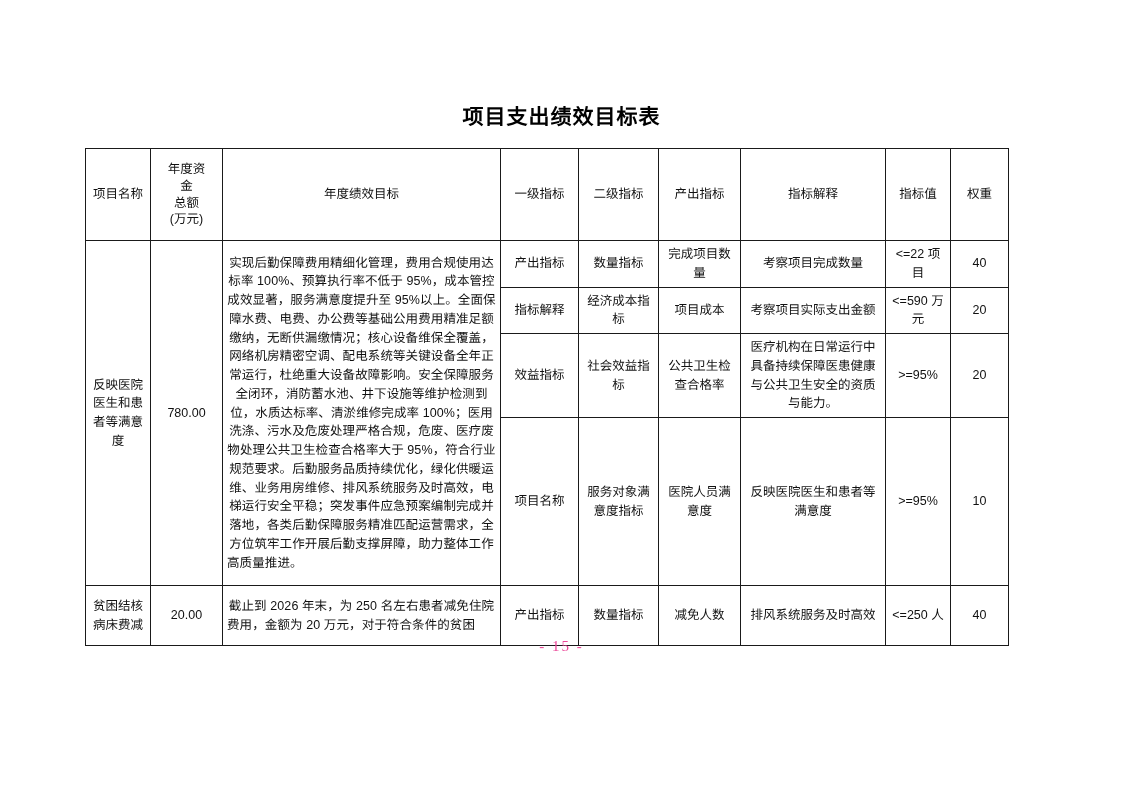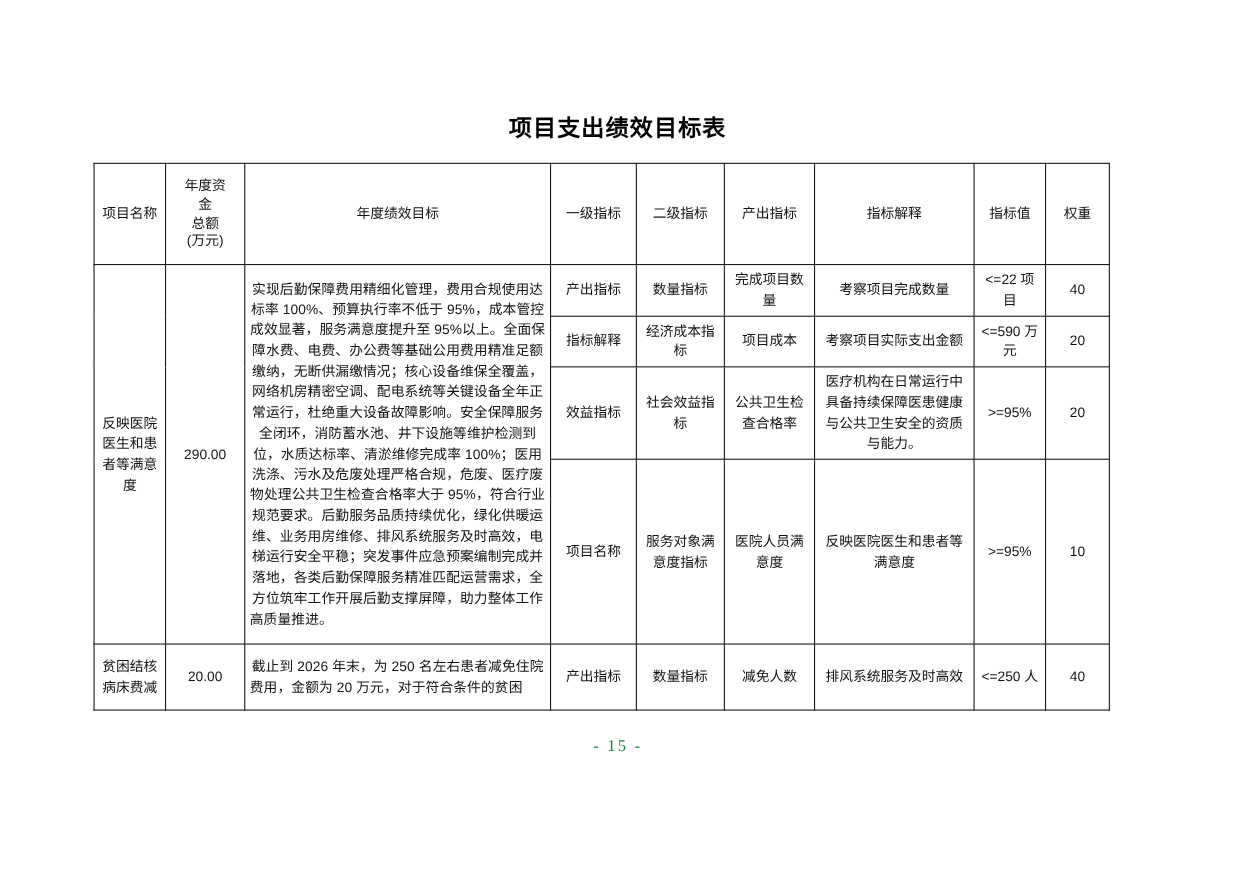--- a/index.html
+++ b/index.html
@@ -82,26 +82,26 @@
   }
   td.amount-cell, td.weight-cell {
     font-size: 12.5px;
   }
   .hdr-multiline {
     line-height: 1.35;
   }
   .page-footer {
     position: absolute;
     left: 0;
-    top: 671px;
+    top: 638px;
     width: 1123px;
     text-align: center;
     font-size: 15px;
     font-family: "Liberation Serif", "DejaVu Serif", serif;
-    color: #15803d;
+    color: #ec4899;
     letter-spacing: 2px;
   }
 </style>
 </head>
 <body>
 
 <div class="page">
 
   <div class="doc-title">项目支出绩效目标表</div>
 
@@ -134,21 +134,21 @@
         <th>产出指标</th>
         <th>指标解释</th>
         <th>指标值</th>
         <th>权重</th>
       </tr>
     </thead>
     <tbody>
 
       <tr>
         <td rowspan="4">反映医院医生和患者等满意度</td>
-        <td rowspan="4" class="amount-cell">290.00</td>
+        <td rowspan="4" class="amount-cell">780.00</td>
         <td rowspan="4" class="goal-cell">实现后勤保障费用精细化管理，费用合规使用达标率 100%、预算执行率不低于 95%，成本管控成效显著，服务满意度提升至 95%以上。全面保障水费、电费、办公费等基础公用费用精准足额缴纳，无断供漏缴情况；核心设备维保全覆盖，网络机房精密空调、配电系统等关键设备全年正常运行，杜绝重大设备故障影响。安全保障服务全闭环，消防蓄水池、井下设施等维护检测到位，水质达标率、清淤维修完成率 100%；医用洗涤、污水及危废处理严格合规，危废、医疗废物处理公共卫生检查合格率大于 95%，符合行业规范要求。后勤服务品质持续优化，绿化供暖运维、业务用房维修、排风系统服务及时高效，电梯运行安全平稳；突发事件应急预案编制完成并落地，各类后勤保障服务精准匹配运营需求，全方位筑牢工作开展后勤支撑屏障，助力整体工作高质量推进。</td>
         <td>产出指标</td>
         <td>数量指标</td>
         <td>完成项目数量</td>
         <td class="explain-cell">考察项目完成数量</td>
         <td>&lt;=22 项目</td>
         <td class="weight-cell">40</td>
       </tr>
 
       <tr>

